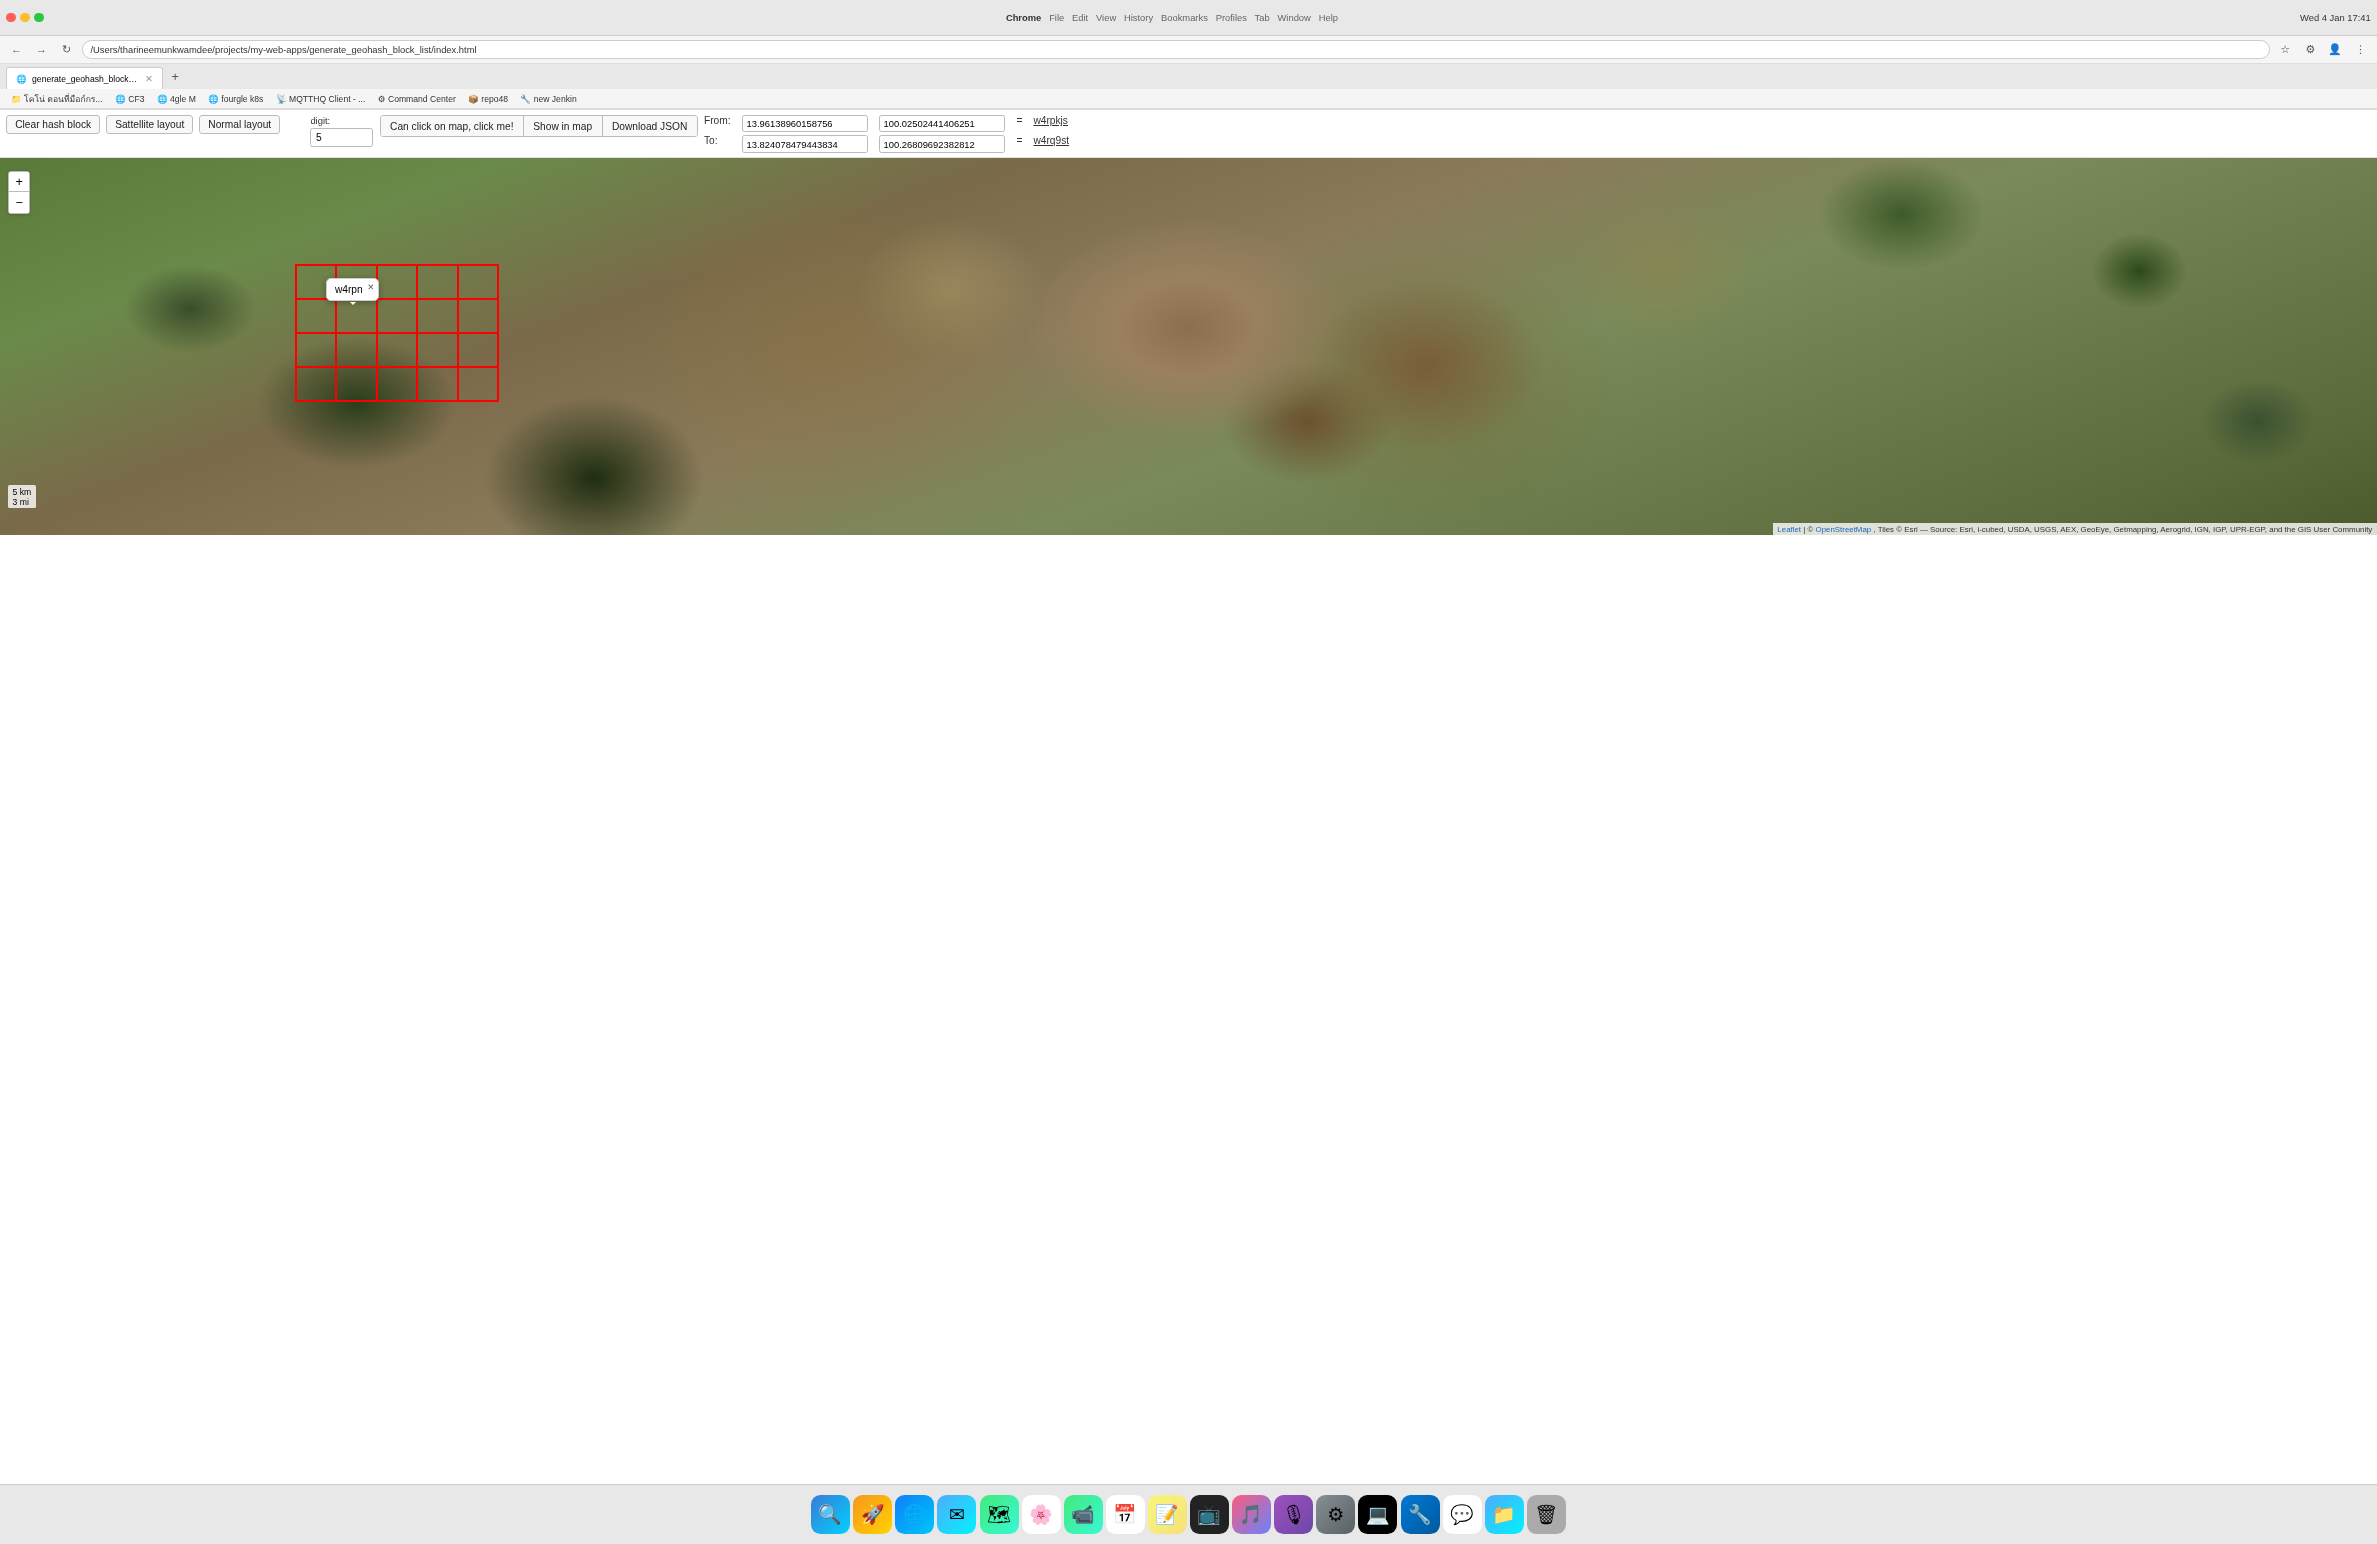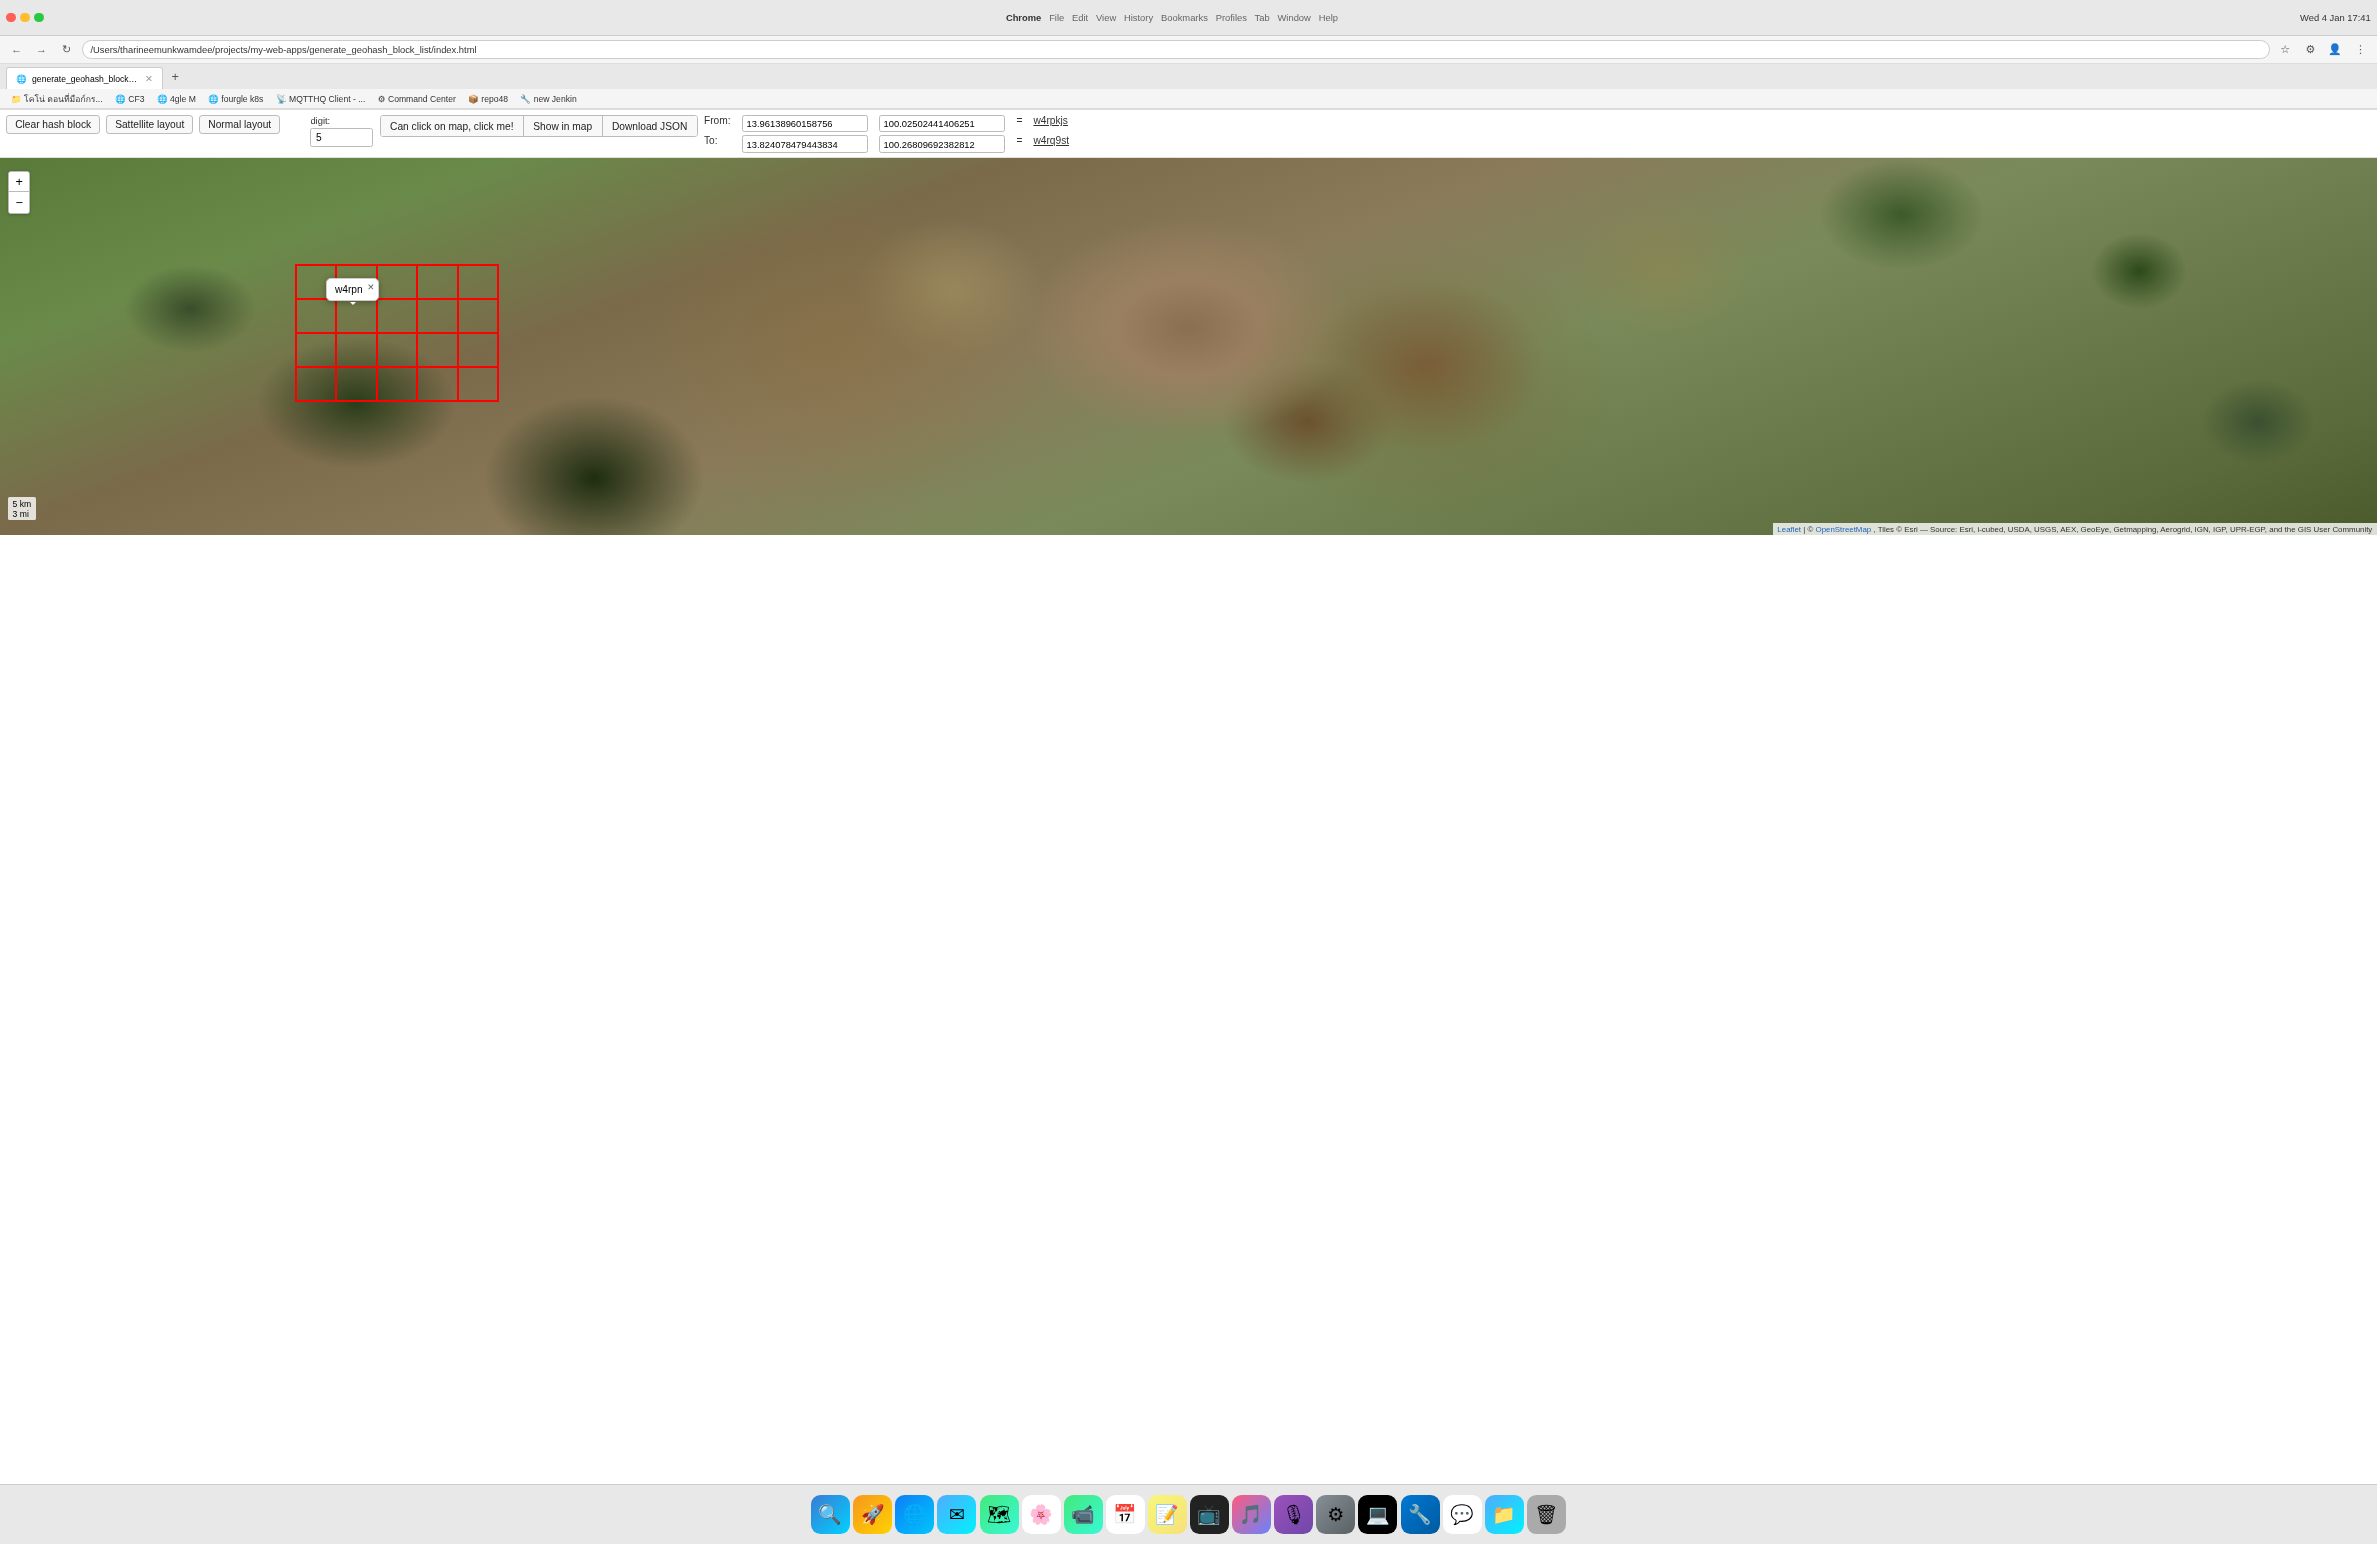--- a/index.html
+++ b/index.html
@@ -246,21 +246,21 @@
       display: flex;
       align-items: center;
       justify-content: center;
       border-bottom: 0.8px solid #bbb;
     }
     .zoom-btn:last-child { border-bottom: none; }
 
     
     .map-scale {
       position: absolute;
-      bottom: 15px;
+      bottom: 27px;
       left: 7.9px;
       background: rgba(255,255,255,0.8);
       padding: 1.6px 4.7px;
       font-size: 8.6px;
       border-radius: 1.6px;
     }
 
     
     .map-attribution {
       position: absolute;

